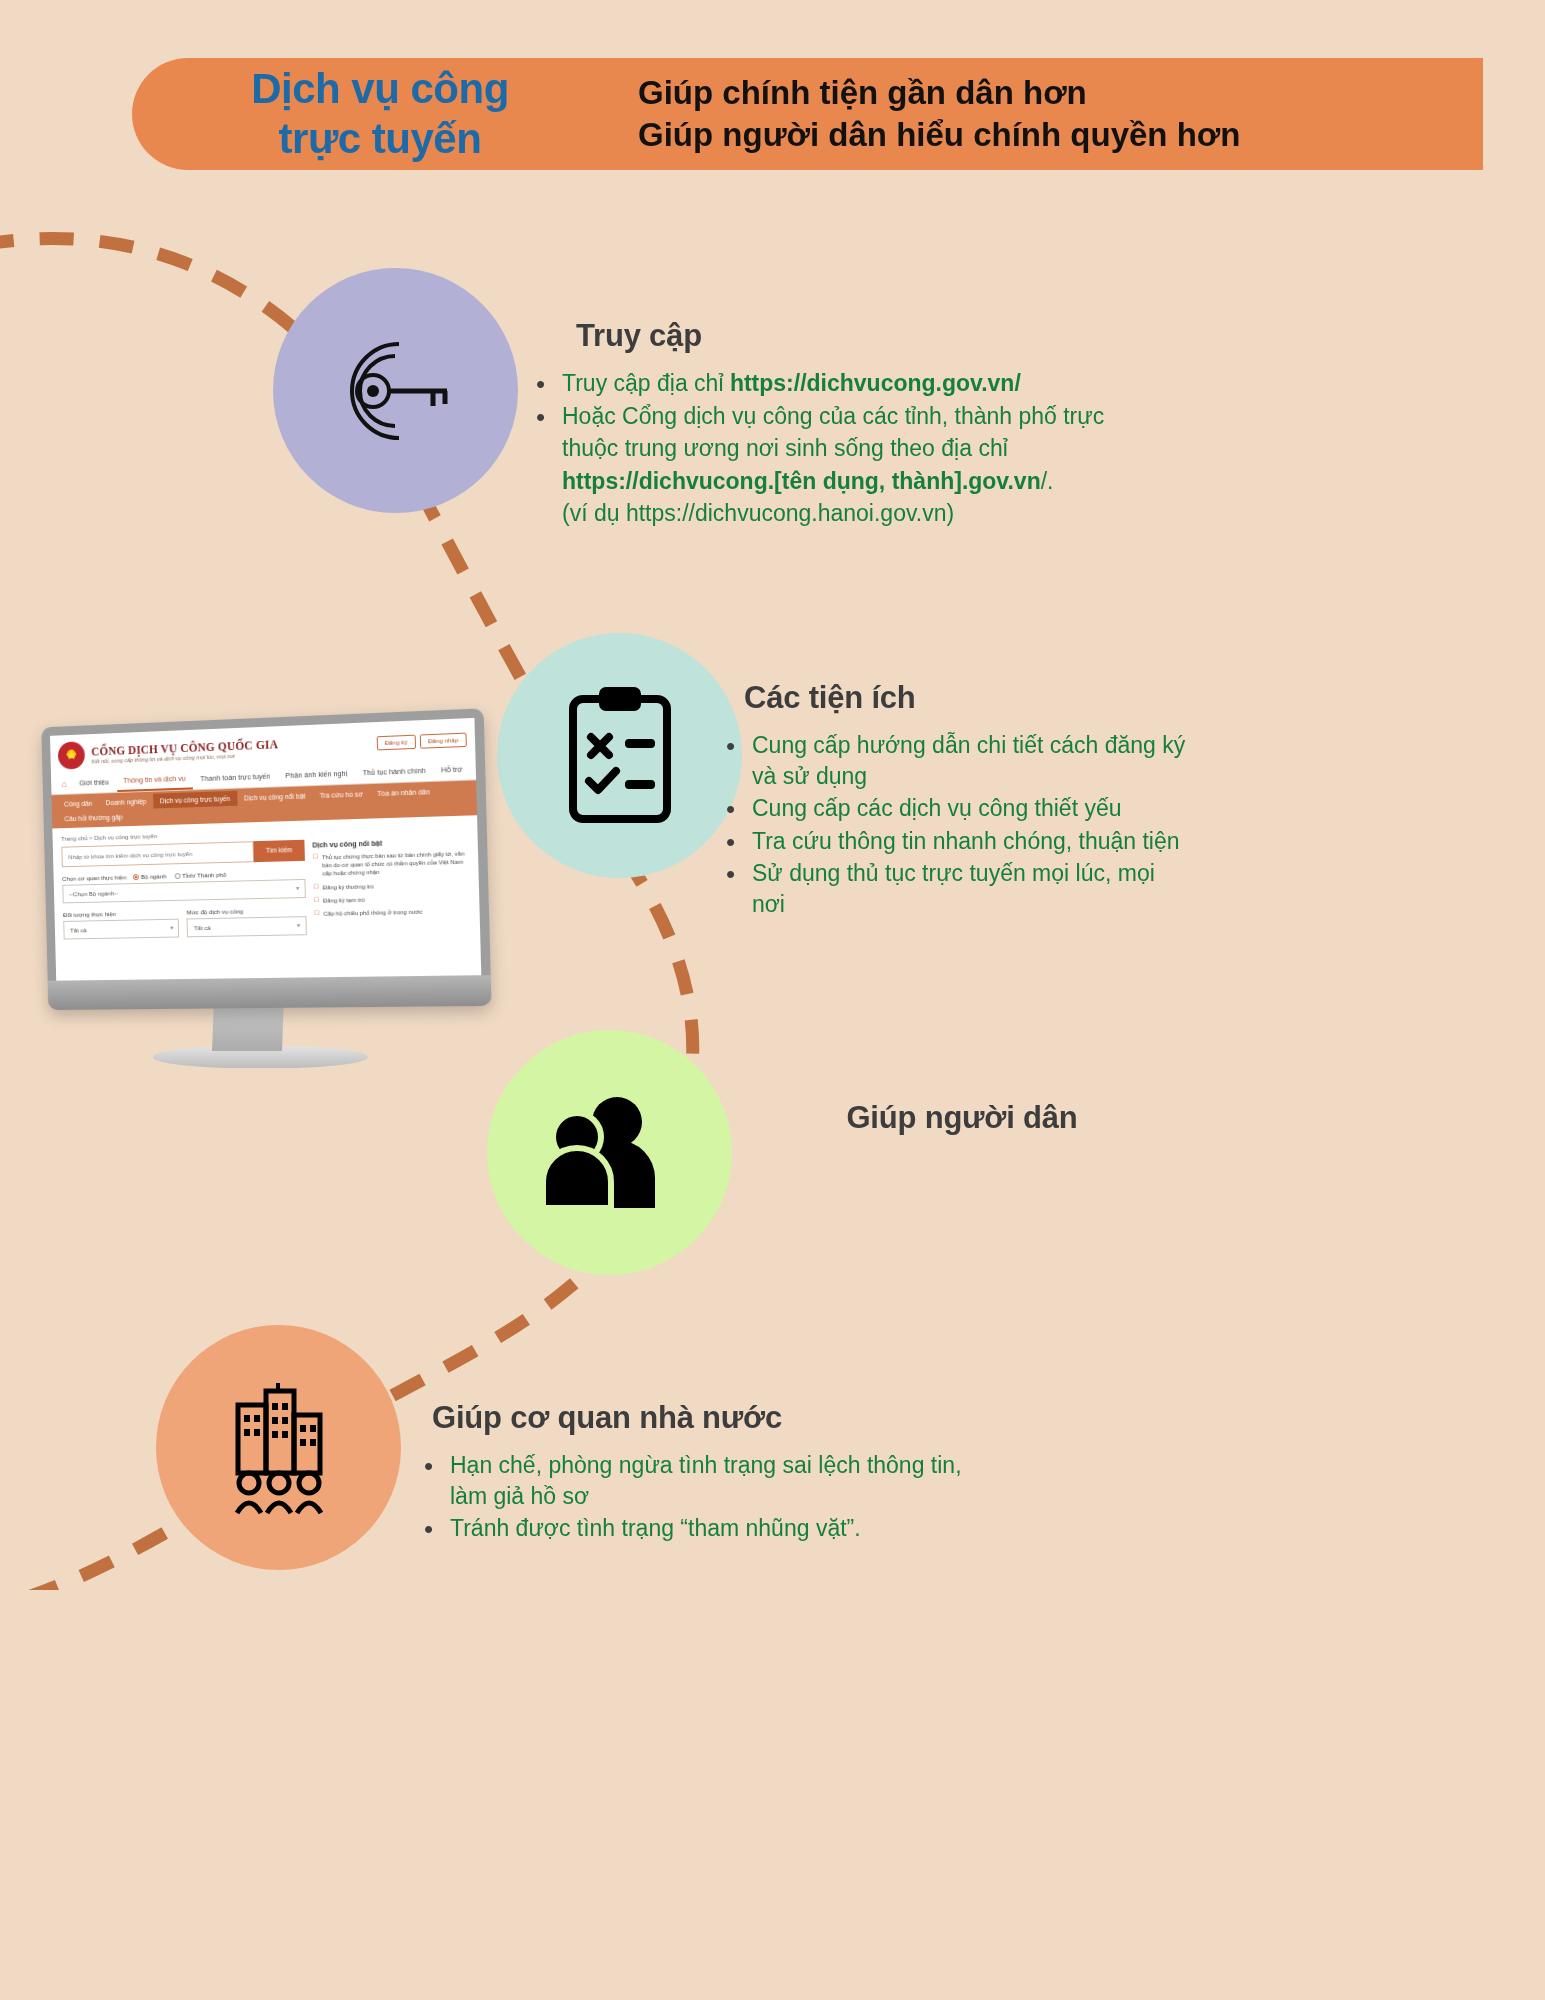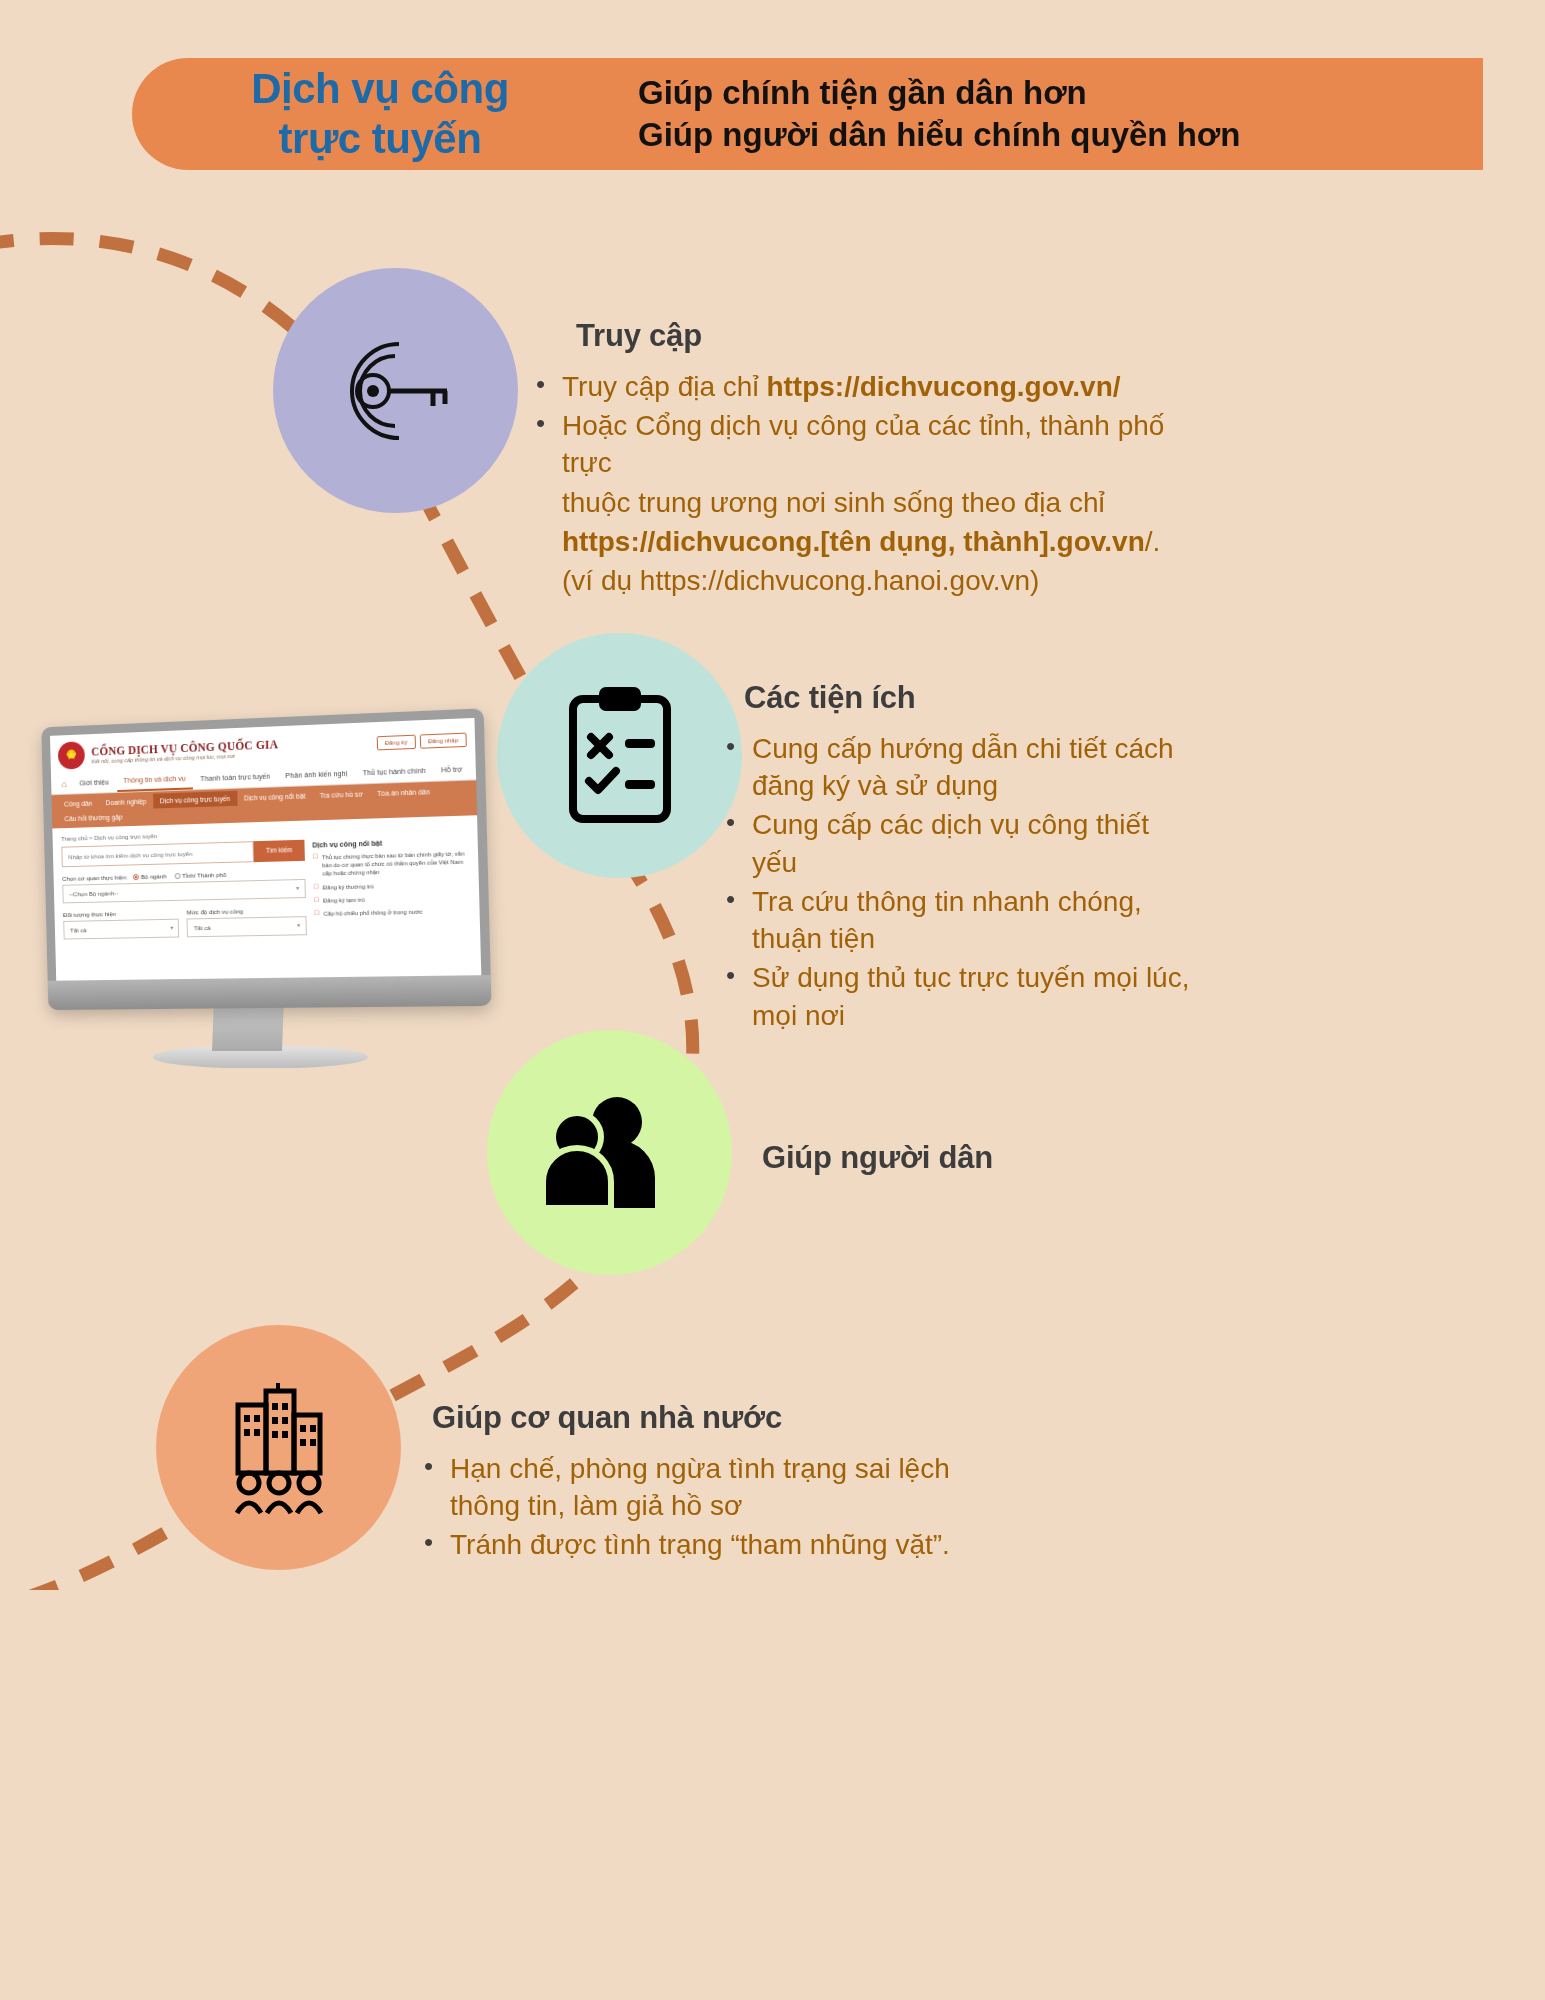--- a/index.html
+++ b/index.html
@@ -45,34 +45,34 @@
 
   
   .block { position: absolute; }
   .heading {
     font-weight: bold; font-size: 31px; color: #3d3d3d;
     margin-bottom: 14px; letter-spacing: -0.2px; margin-left: 44px;
   }
   .bullets { list-style: none; }
   .bullets li {
     position: relative; padding-left: 30px;
-    font-size: 28px; color: #a16207; line-height: 1.33;
+    font-size: 23px; color: #15803d; line-height: 1.33;
     margin-bottom: 2px;
   }
   .bullets li::before {
     content: "\2022"; position: absolute; left: 4px; top: -1px;
     font-size: 26px; color: #3f3f3f;
   }
   .bullets li.nobullet { padding-left: 30px; }
   .bullets li.nobullet::before { content: ""; }
   .bullets b { font-weight: bold; }
 
   .blk-access { left: 532px; top: 318px;  width: 660px; }
   .blk-util   { left: 722px; top: 680px;  width: 470px; }
-  .blk-people { left: 742px; top: 1140px; width: 420px; }
+  .blk-people { left: 742px; top: 1100px; width: 420px; text-align: center; }
   .blk-gov    { left: 420px; top: 1400px; width: 560px; }
 
   .blk-util .heading  { margin-left: 22px; }
   .blk-people .heading{ margin-left: 20px; }
   .blk-gov .heading   { margin-left: 12px; }
 
   
   .monitor { position: absolute; left: 38px; top: 718px; width: 465px; height: 390px; }
   .mon-body {
     position: absolute; left: 0; top: 0; width: 445px; height: 290px;

